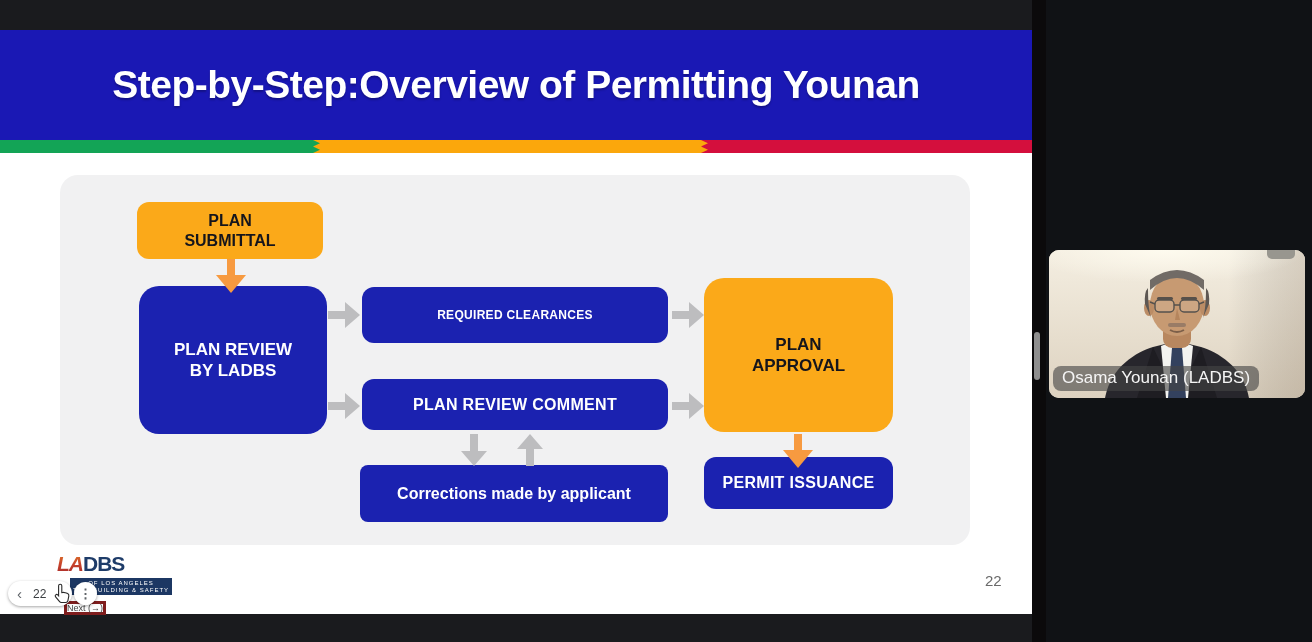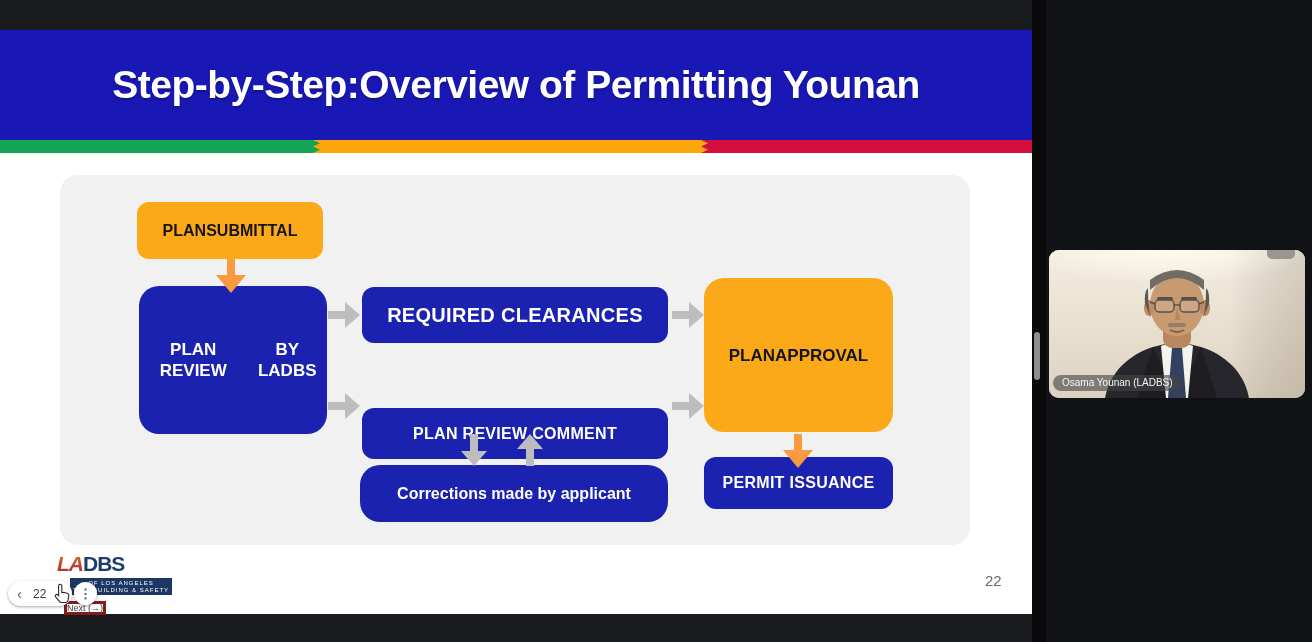--- a/index.html
+++ b/index.html
@@ -19,31 +19,31 @@
 
   .stripe { position:absolute; left:0; top:140px; width:1032px; height:13px; background:#d40f3d; z-index:1; }
   .stripe .seg-orange { position:absolute; left:0; top:0; bottom:0; width:708px; background:#fba70c;
     clip-path:polygon(0 0, calc(100% - 7px) 0, 100% 25%, calc(100% - 7px) 50%, 100% 75%, calc(100% - 7px) 100%, 0 100%); }
   .stripe .seg-green { position:absolute; left:0; top:0; bottom:0; width:320px; background:#13a456;
     clip-path:polygon(0 0, calc(100% - 7px) 0, 100% 25%, calc(100% - 7px) 50%, 100% 75%, calc(100% - 7px) 100%, 0 100%); }
 
   .content-panel { position:absolute; left:60px; top:175px; width:910px; height:370px;
     background:#f1f1f2; border-radius:18px; }
 
-  .fbox { position:absolute; display:flex; align-items:center; justify-content:center;
+  .fbox { position:absolute; display:flex; flex-direction:column; align-items:center; justify-content:center;
     text-align:center; font-weight:700; }
   .fbox.blue { background:#1b22b0; color:#fff; }
   .fbox.orange { background:#fba919; color:#15151c; }
   .fbox span { display:block; }
 
   .box-submittal { left:77px; top:27px; width:186px; height:57px; border-radius:12px; font-size:16px; line-height:20px; }
   .box-review   { left:79px; top:111px; width:188px; height:148px; border-radius:20px; font-size:17px; line-height:21px; }
-  .box-required { left:302px; top:112px; width:306px; height:56px; border-radius:12px; font-size:20px; letter-spacing:.3px; }
-  .box-comment  { left:302px; top:204px; width:306px; height:51px; border-radius:12px; font-size:16px; letter-spacing:.3px;margin-top:29px; }
-  .box-corrections { left:300px; top:290px; width:308px; height:57px; border-radius:20px; font-size:16px; }
+  .box-required { left:302px; top:112px; width:306px; height:56px; border-radius:12px; font-size:12px; letter-spacing:.3px; }
+  .box-comment  { left:302px; top:204px; width:306px; height:51px; border-radius:12px; font-size:16px; letter-spacing:.3px; }
+  .box-corrections { left:300px; top:290px; width:308px; height:57px; border-radius:8px; font-size:16px; }
   .box-approval { left:644px; top:103px; width:189px; height:154px; border-radius:20px; font-size:17px; line-height:21px; }
   .box-permit   { left:644px; top:282px; width:189px; height:52px; border-radius:12px; font-size:16px; letter-spacing:.3px; }
 
   .arrow { position:absolute; }
 
   
   .ladbs-logo { position:absolute; left:57px; top:550px; width:120px; height:46px; z-index:3; }
   .ladbs-word { font-size:21px; font-weight:700; letter-spacing:-1px; line-height:28px; color:#1e3c69; }
   .ladbs-la { background:linear-gradient(180deg,#e07b28 0%,#c6402a 55%,#a52c2c 100%);
     -webkit-background-clip:text; background-clip:text; color:transparent; font-style:italic; }
@@ -71,21 +71,21 @@
   .right-panel { position:absolute; left:1032px; top:0; width:280px; height:642px; background:#101215; }
   .panel-edge { position:absolute; left:0; top:0; width:14px; height:642px; background:#0b0a0b; }
   .drag-handle { position:absolute; left:2px; top:332px; width:6px; height:48px; background:#8e8e8e; border-radius:3px; }
 
   .video-tile { position:absolute; left:17px; top:250px; width:256px; height:148px; border-radius:10px;
     overflow:hidden; background:#e9e1d3; }
   .video-tile svg { display:block; }
   .video-toptab { position:absolute; right:10px; top:0; width:28px; height:9px; background:#98968f;
     border-radius:0 0 5px 5px; }
   .name-label { position:absolute; left:4px; bottom:7px; padding:2px 9px 3px 9px; background:rgba(70,70,70,.62);
-    border-radius:8px; color:#f5f5f5; font-size:10px; white-space:nowrap; }
+    border-radius:8px; color:#f5f5f5; font-size:17px; white-space:nowrap; }
 </style>
 </head>
 <body>
 
 <div id="app">
 
   <div class="screen-share">
     <div class="chrome-top"></div>
 
     <div class="slide-header">

